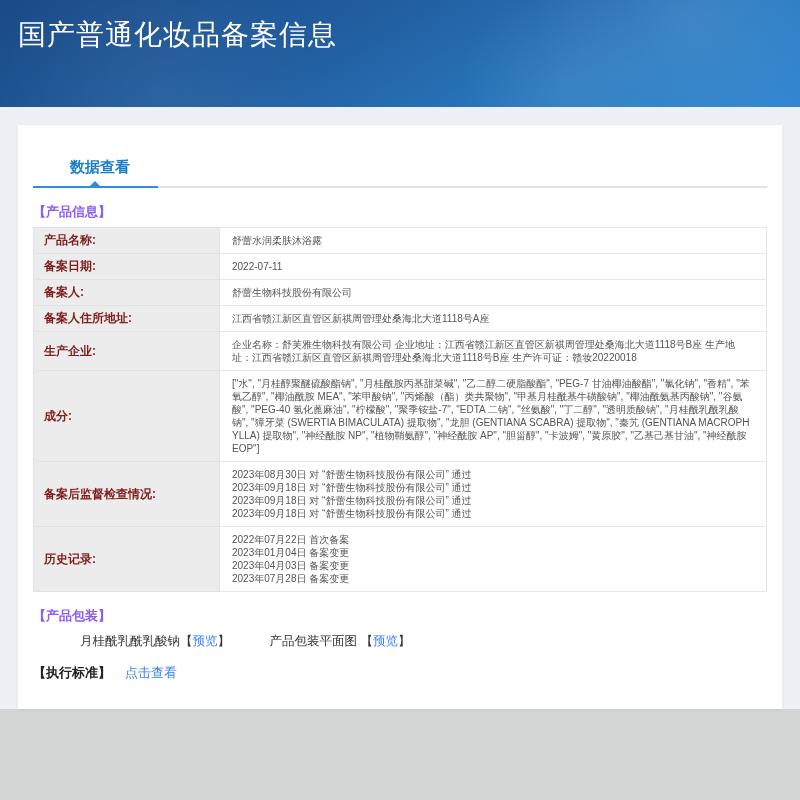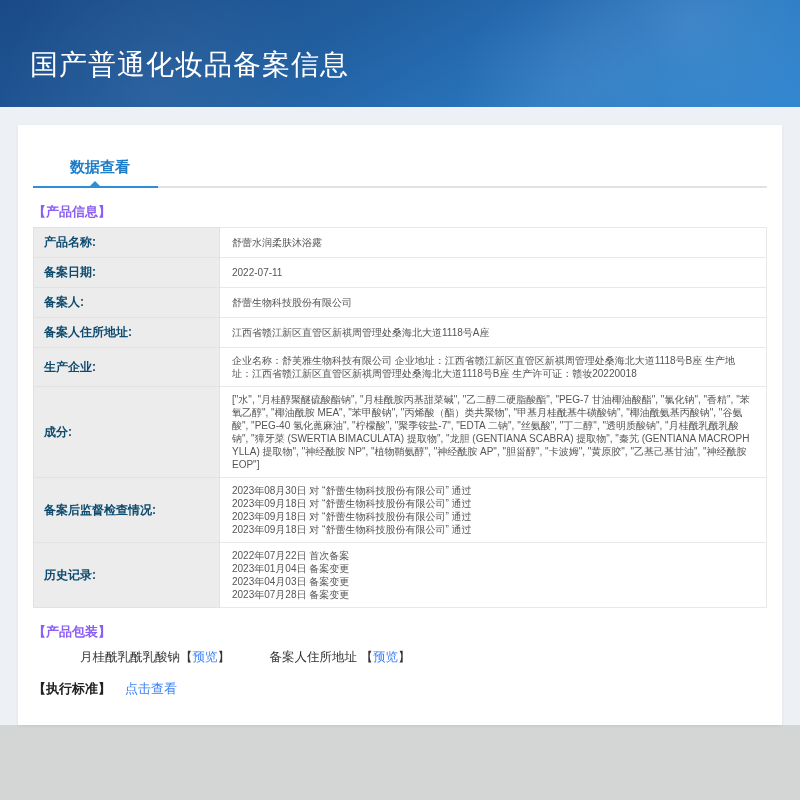--- a/index.html
+++ b/index.html
@@ -14,21 +14,21 @@
   .site-header{
     height:107px;flex:0 0 107px;
     background:
       radial-gradient(circle at 86% 18%, rgba(255,255,255,0.10), transparent 22%),
       radial-gradient(circle at 70% 80%, rgba(255,255,255,0.07), transparent 18%),
       radial-gradient(circle at 20% 90%, rgba(255,255,255,0.05), transparent 25%),
       linear-gradient(150deg,#1b4a87 0%,#215e9f 40%,#2a79c2 75%,#2f86d0 100%);
   }
   .site-title{
     color:#ffffff;font-size:28px;font-weight:500;letter-spacing:1px;
-    padding:34px 0 0 18px;margin:12px;
+    padding:16px 0 0 18px;margin:0;
   }
 
   
   .content{background:#edf1f6;flex:0 0 auto;}
   .card{
     margin:18px 18px 0;background:#ffffff;
     box-shadow:0 1px 3px rgba(0,0,0,0.07);
     padding-bottom:14px;
   }
 
@@ -51,22 +51,22 @@
     margin:15px 15px 6px;font-size:13px;font-weight:bold;color:#8b5cf6;
   }
 
   
   table.info{
     width:734px;margin:0 15px;border-collapse:collapse;
     border:1px solid #d9dde1;table-layout:fixed;
   }
   table.info th{
     width:165px;background:#ececec;border:1px solid #e0e2e5;
-    font-size:12px;font-weight:600;color:#0c4a6e;text-align:left;
-    padding:6px 10px;vertical-align:middle;
+    font-size:12px;font-weight:600;color:#7f1d1d;text-align:left;
+    padding:0 10px;vertical-align:middle;
   }
   table.info td{
     border:1px solid #e6e8ea;background:#ffffff;
     font-size:10px;color:#555;line-height:1.3;
     padding:6px 12px;vertical-align:middle;white-space:pre-line;
     word-break:break-all;
   }
   td.ingredients{font-size:11px;line-height:1.22;color:#555;}
 
   
@@ -142,21 +142,21 @@
         </tbody>
       </table>
 
       <div class="section-title">【产品包装】</div>
 
       <div class="pkg-line">
         <span class="pkg-item">
           <span>月桂酰乳酰乳酸钠</span><span class="bracket">【</span><a class="link">预览</a><span class="bracket">】</span>
         </span>
         <span class="pkg-item">
-          <span>备案人住所地址</span>&nbsp;<span class="bracket">【</span><a class="link">预览</a><span class="bracket">】</span>
+          <span>产品包装平面图</span>&nbsp;<span class="bracket">【</span><a class="link">预览</a><span class="bracket">】</span>
         </span>
       </div>
 
       <div class="inline-section">
         <span class="label">【执行标准】</span><a class="link">点击查看</a>
       </div>
 
     </div>
 
   </div>

